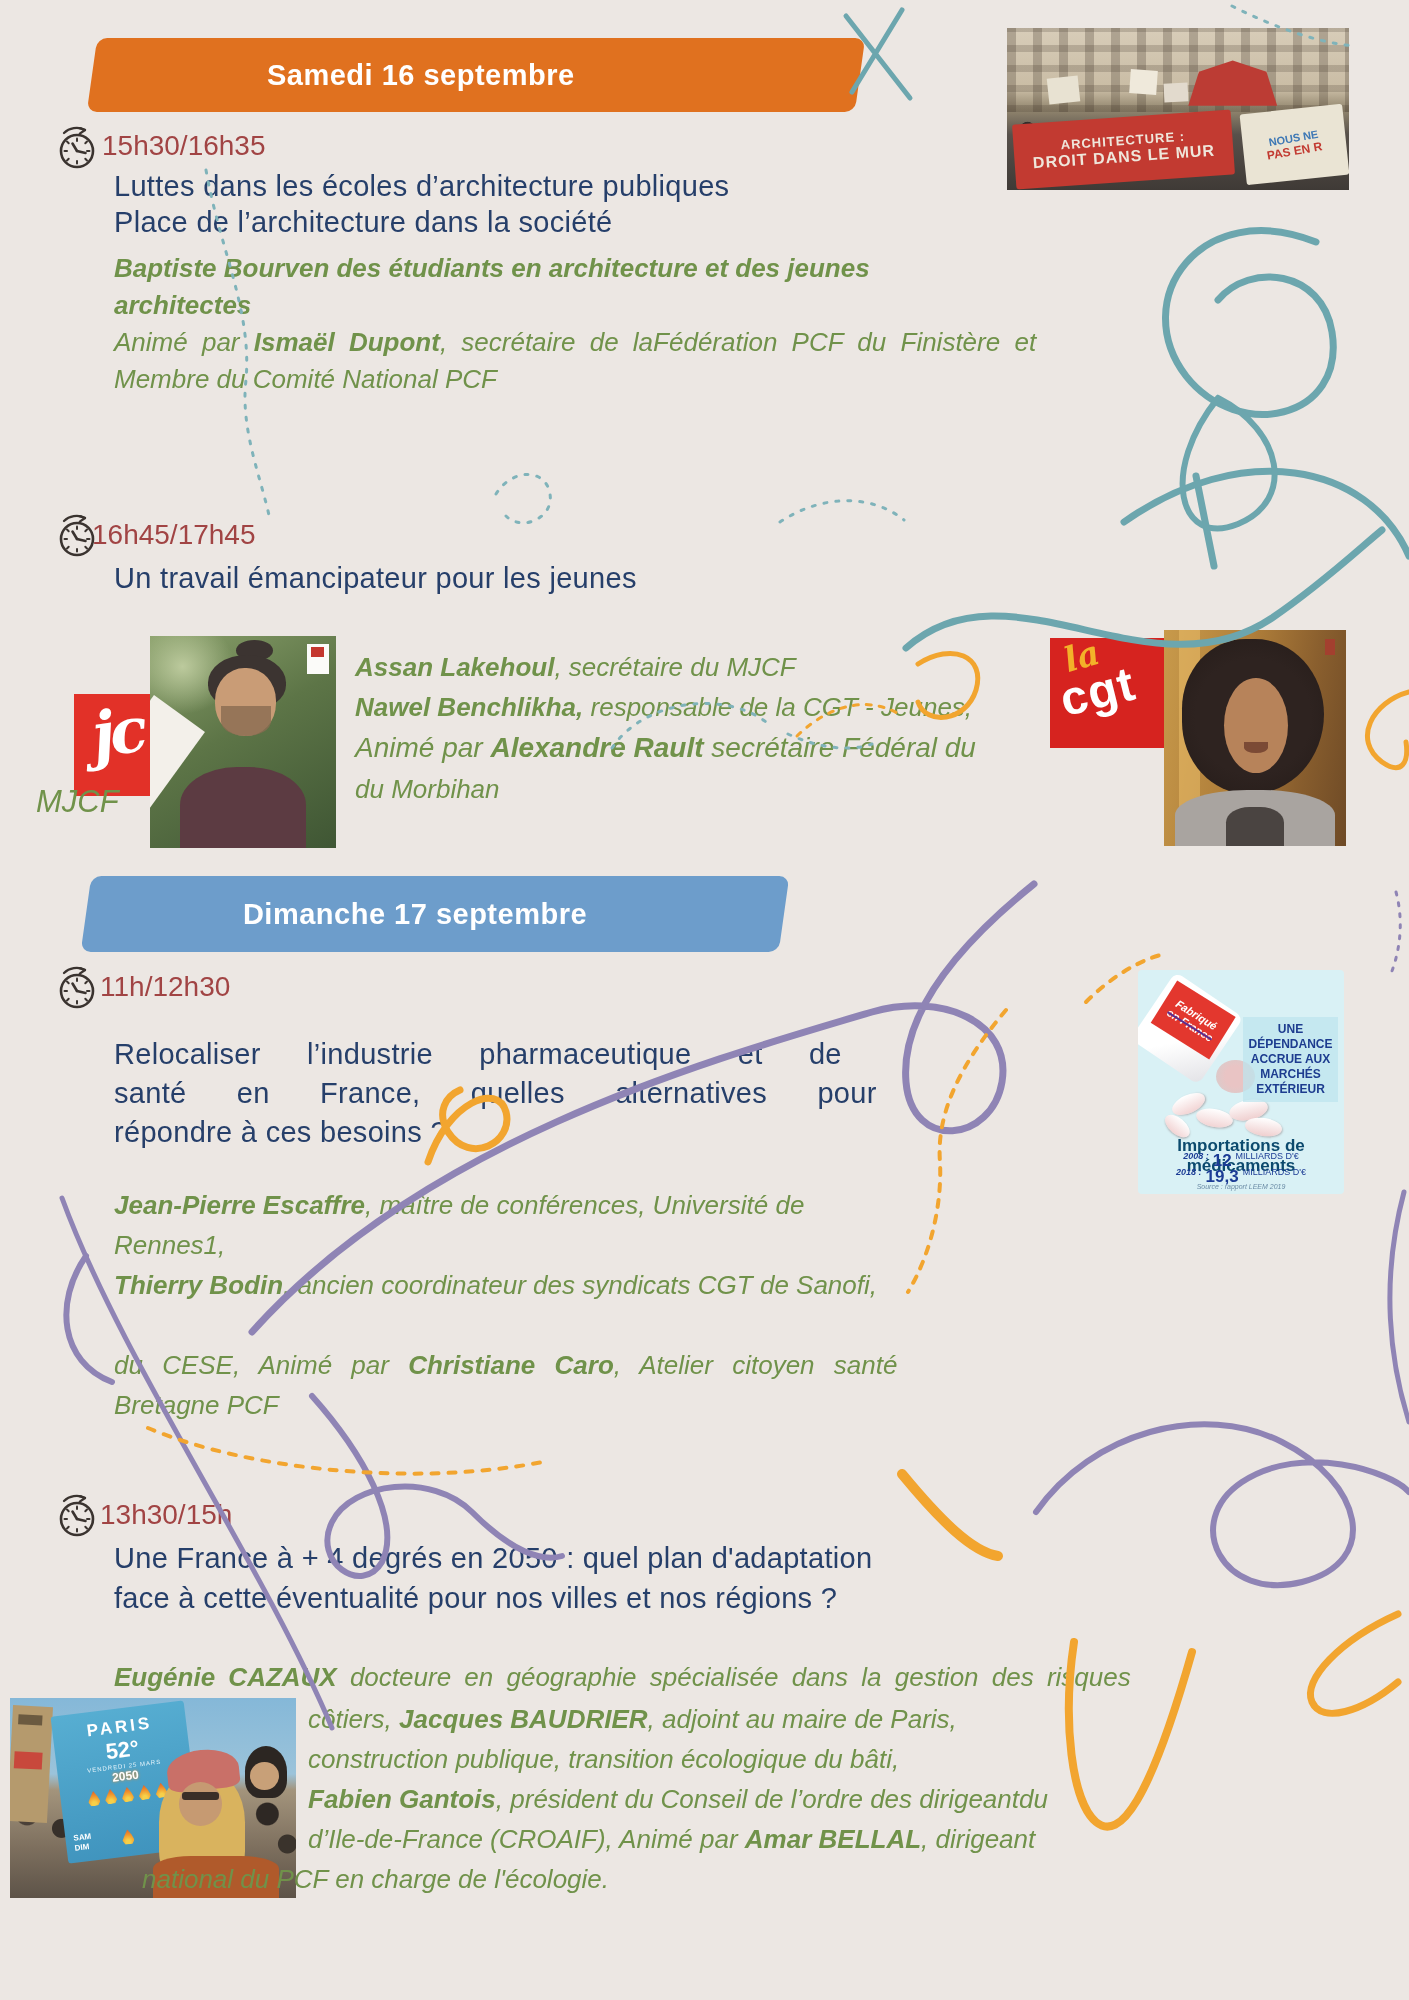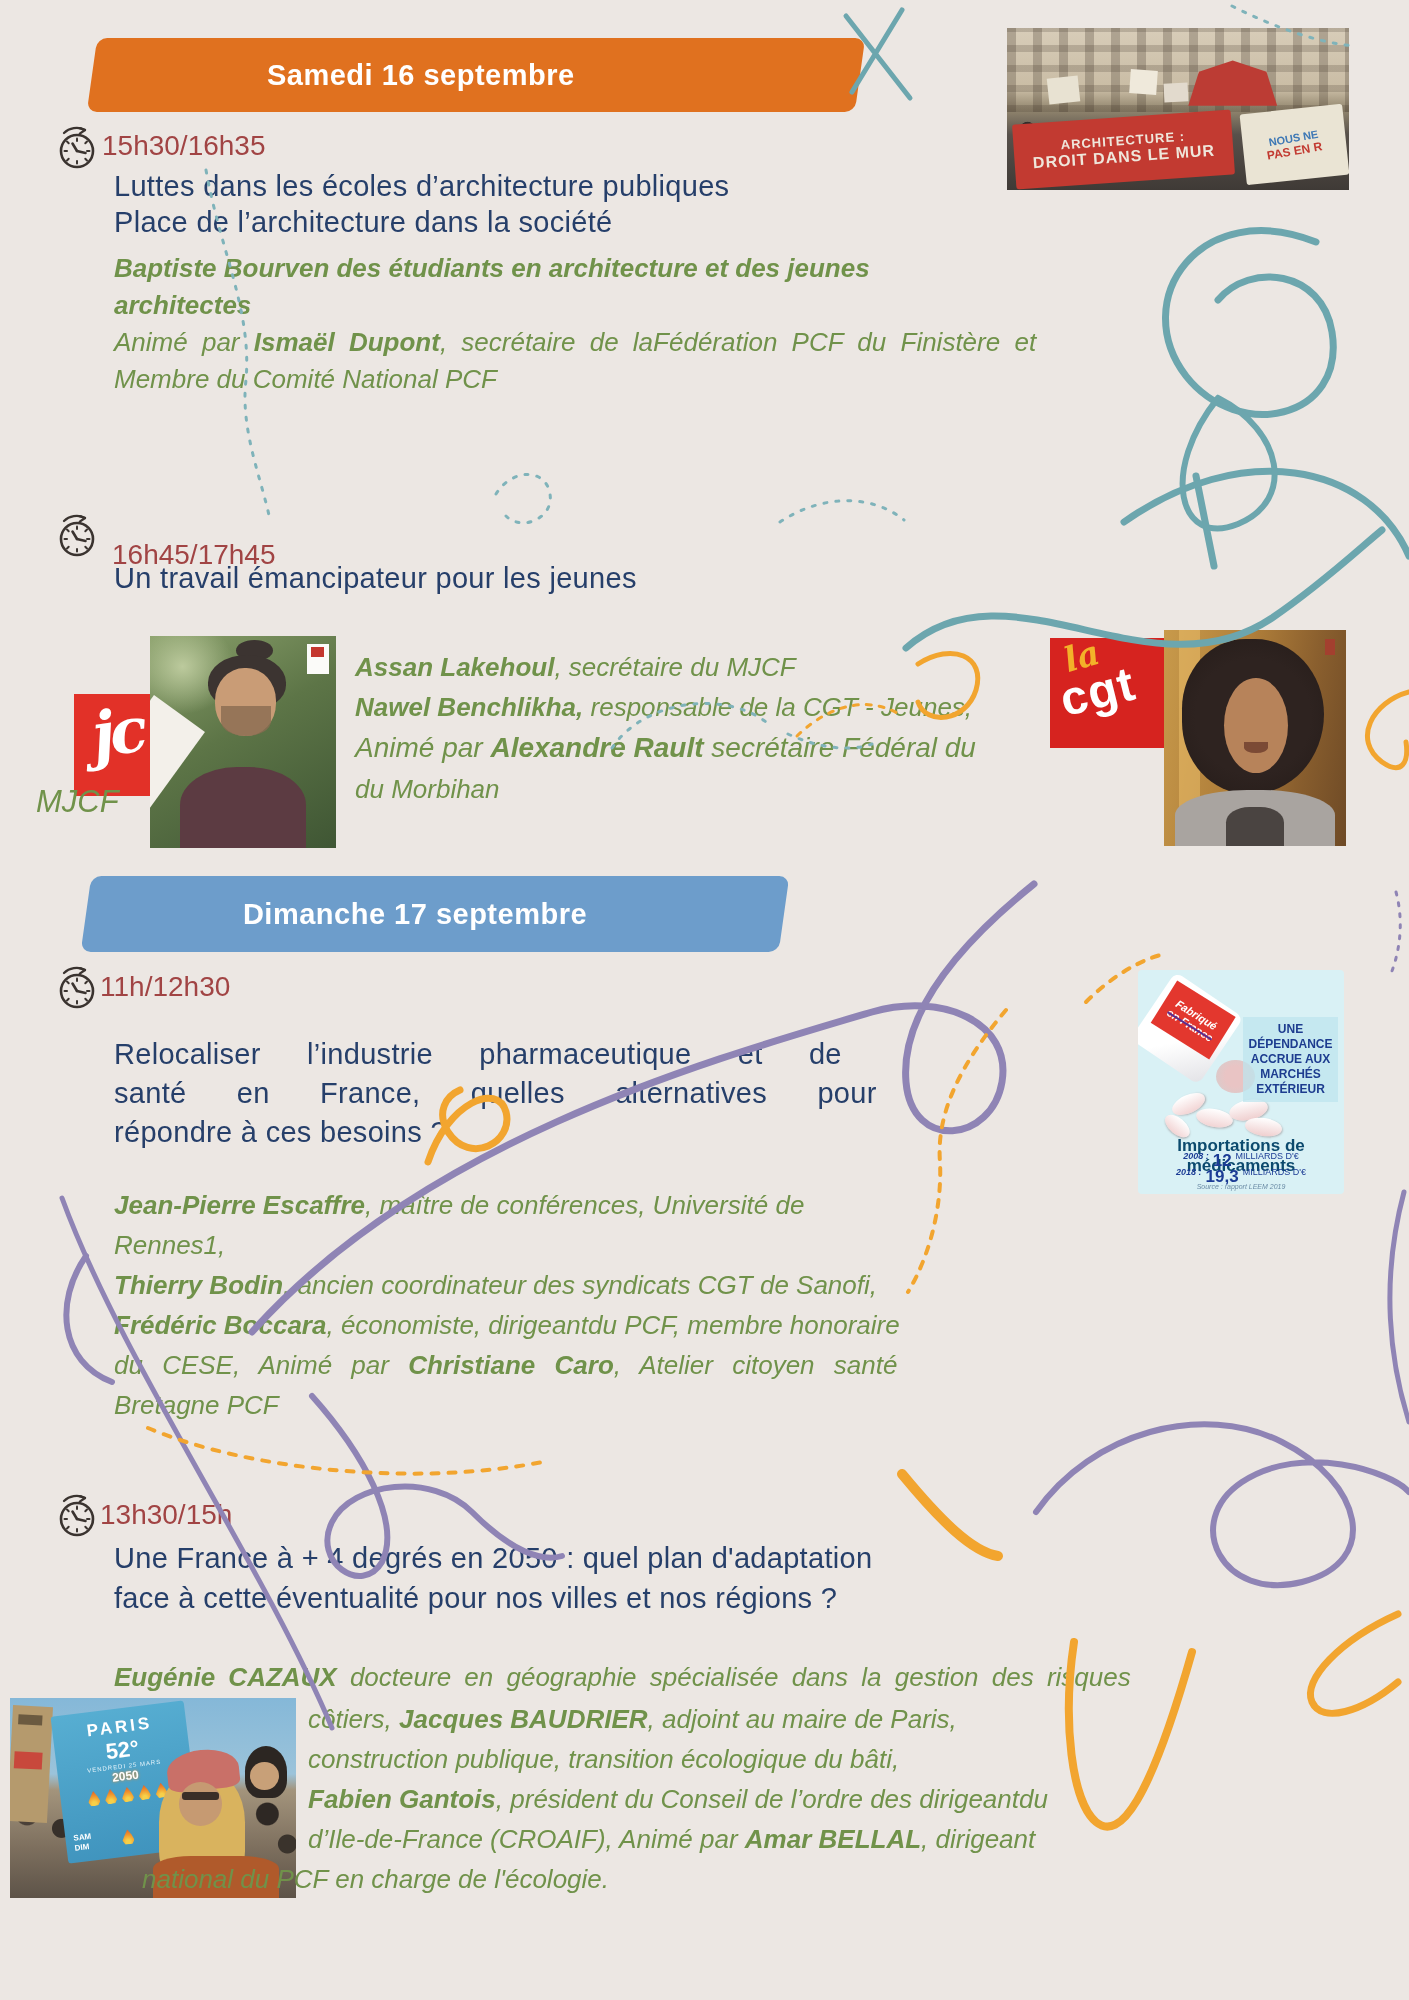--- a/index.html
+++ b/index.html
@@ -96,21 +96,21 @@
           <path d="M35,36.5 L33.3,34.8" stroke-width="2"></path>
           <path d="M25,39.5 L25,37" stroke-width="2"></path>
           <path d="M15,36.5 L16.7,34.8" stroke-width="2"></path>
           <path d="M12.5,27 L15,27" stroke-width="2"></path>
           <path d="M15,17.5 L16.7,19.2" stroke-width="2"></path>
       <path d="M25,27 L20.5,19.5" stroke-width="2.6"></path>
           <path d="M25,27 L33.5,29" stroke-width="2.6"></path>
     </g>
       </svg>
   </div>
-  <div class="time-label" style="left:112px;top:519px;margin-top:20px;">16h45/17h45</div>
+  <div class="time-label" style="left:92px;top:519px;">16h45/17h45</div>
   <div class="title-line" style="left:114px;top:562px;">Un travail émancipateur pour les jeunes</div>
 
   <div class="logo-red" style="left:74px;top:694px;width:106px;height:102px;background:#E23128;z-index:2;">
     <span style="position:absolute;left:18px;top:2px;color:#FFFFFF;font-size:62px;font-weight:bold;font-style:italic;
                  font-family:'DejaVu Serif',serif;transform:rotate(-8deg);letter-spacing:-5px;">jc</span>
   </div>
 
   <div class="photo" style="left:150px;top:636px;width:186px;height:212px;background:linear-gradient(150deg,#8AA06B 0%,#5D7547 45%,#3F5634 100%);">
     <div class="abs" style="left:-10%;top:-8%;width:55%;height:45%;background:radial-gradient(closest-side,#BCCA9D,transparent);"></div>
     <div class="abs" style="left:2%;top:28%;width:34%;height:150%;background:#F3F0EA;transform:rotate(36deg);transform-origin:top left;"></div>
@@ -197,21 +197,20 @@
       <span style="font-size:9px;font-style:italic;font-weight:bold;">2018 :</span>
       <span style="font-size:17px;font-weight:bold;">19,3</span>
       <span style="font-size:9px;">MILLIARDS D'€</span>
     </div>
     <div class="abs" style="left:0;right:0;top:95%;text-align:center;color:#6B8CA6;font-size:7px;font-style:italic;">Source : rapport LEEM 2019</div>
   </div>
 
   <div class="t-line" style="left:114px;top:1190px;"><span style="font-weight: bold;">Jean-Pierre Escaffre</span><span>, maître de conférences, Université de</span></div>
   <div class="t-line" style="left:114px;top:1230px;"><span>Rennes1,</span></div>
   <div class="t-line" style="left:114px;top:1270px;"><span style="font-weight: bold;">Thierry Bodin</span><span>, ancien coordinateur des syndicats CGT de Sanofi,</span></div>
-  <div class="t-line" style="left:114px;top:1310px;"><span style="font-weight: bold;">Frédéric Boccara</span><span>, économiste, dirigeantdu PCF, membre honoraire</span></div>
   <div class="t-line" style="left:114px;top:1350px;word-spacing:12px;"><span>du CESE, Animé par </span><span style="font-weight: bold;">Christiane Caro</span><span>, Atelier citoyen santé</span></div>
   <div class="t-line" style="left:114px;top:1390px;"><span>Bretagne PCF</span></div>
 
   <div class="clock" style="left:52px;top:1492px;">
     <svg width="50" height="50" viewBox="0 0 50 50" fill="none">
         <g stroke="#3A332F" stroke-linecap="round">
       <circle cx="25" cy="27" r="16" stroke-width="2.6"></circle>
       <path d="M12,9 C17,4 26,2 33,6" stroke-width="2.3"></path>
           <path d="M33,6 L27.5,4.2 M33,6 L27.8,9.6" stroke-width="2.3"></path>
       <path d="M25,14.5 L25,17" stroke-width="2"></path>

